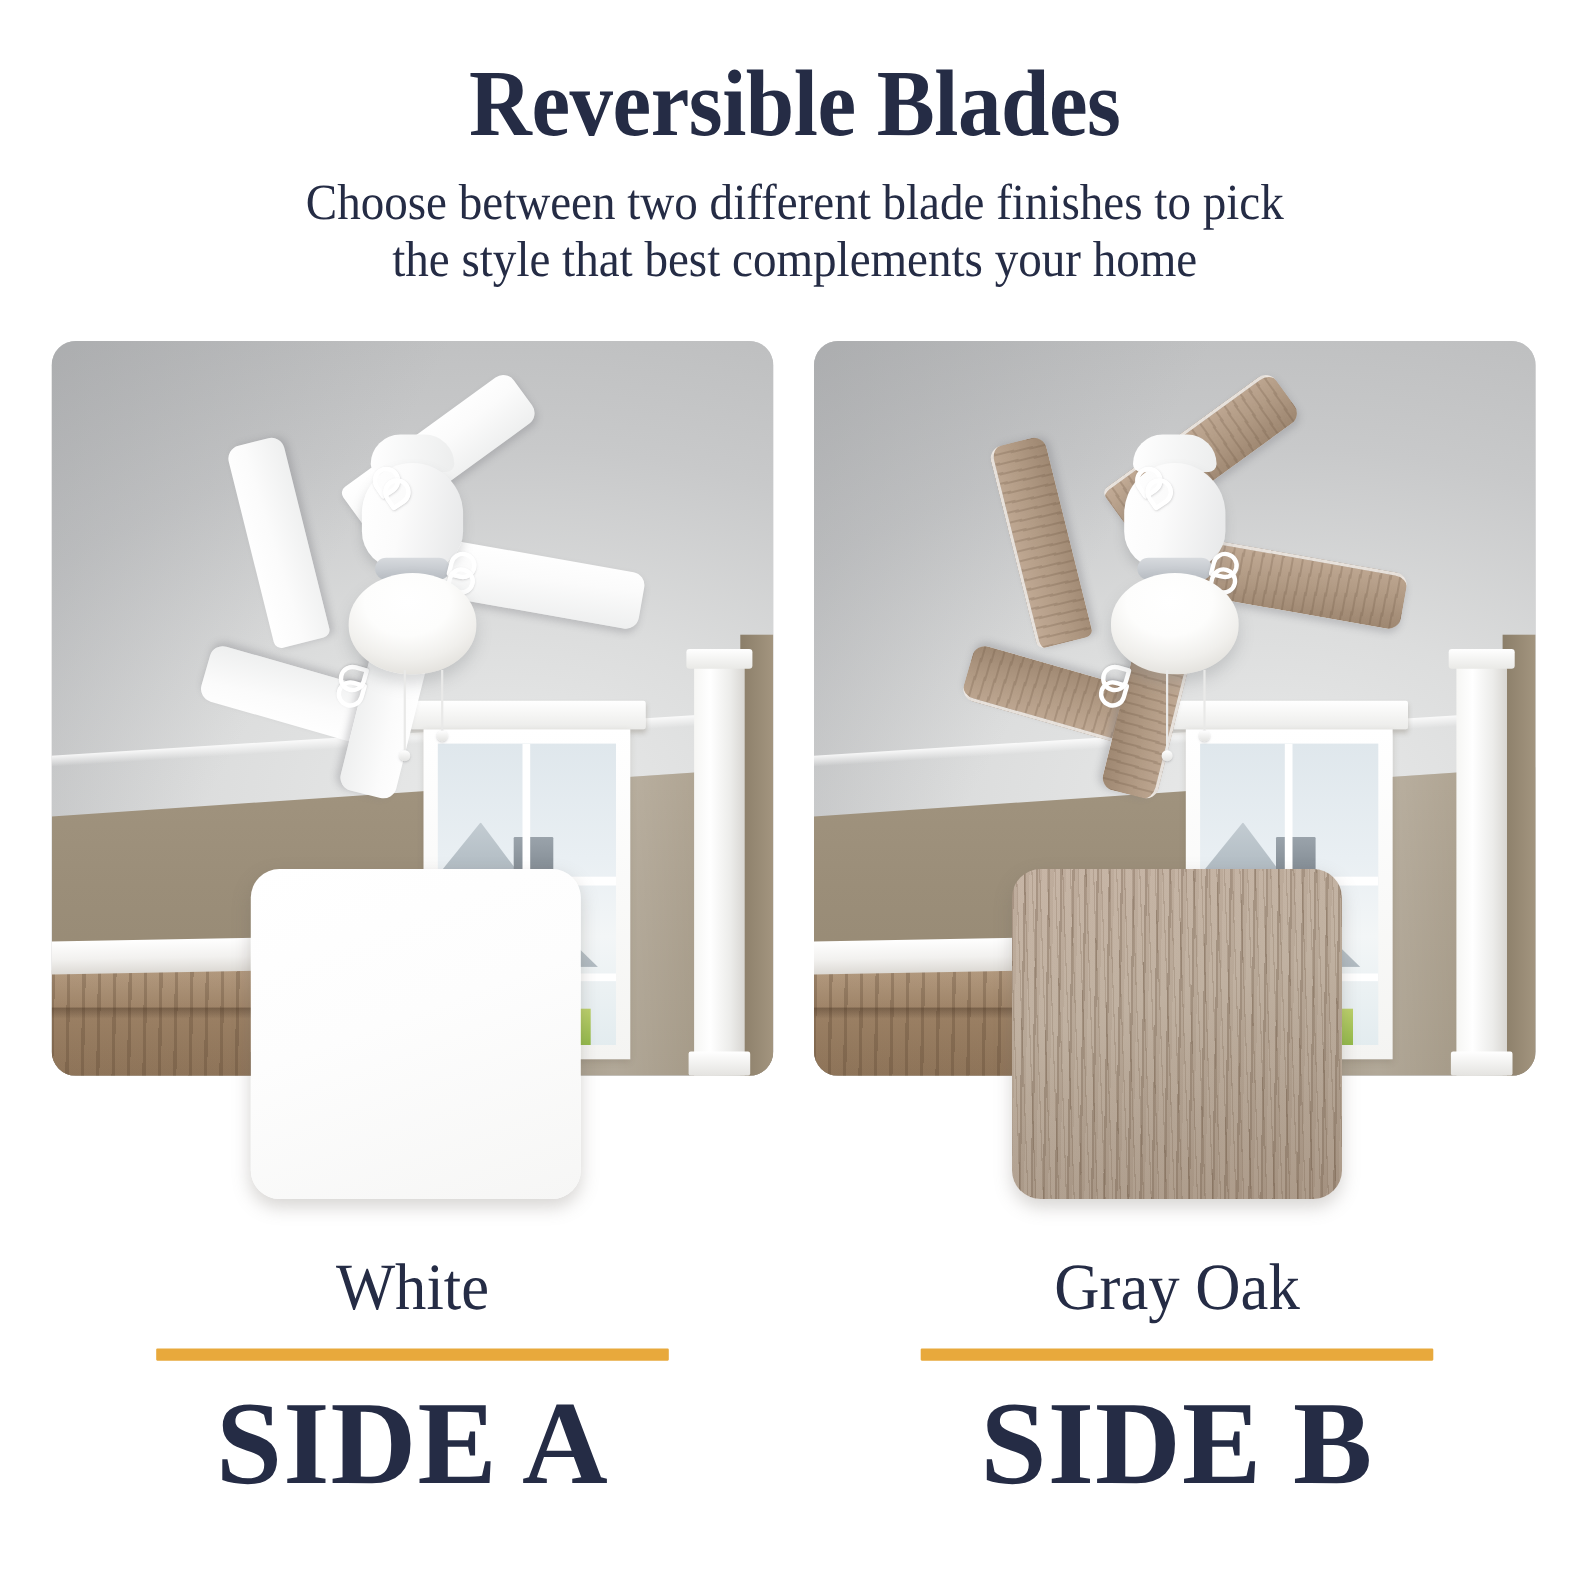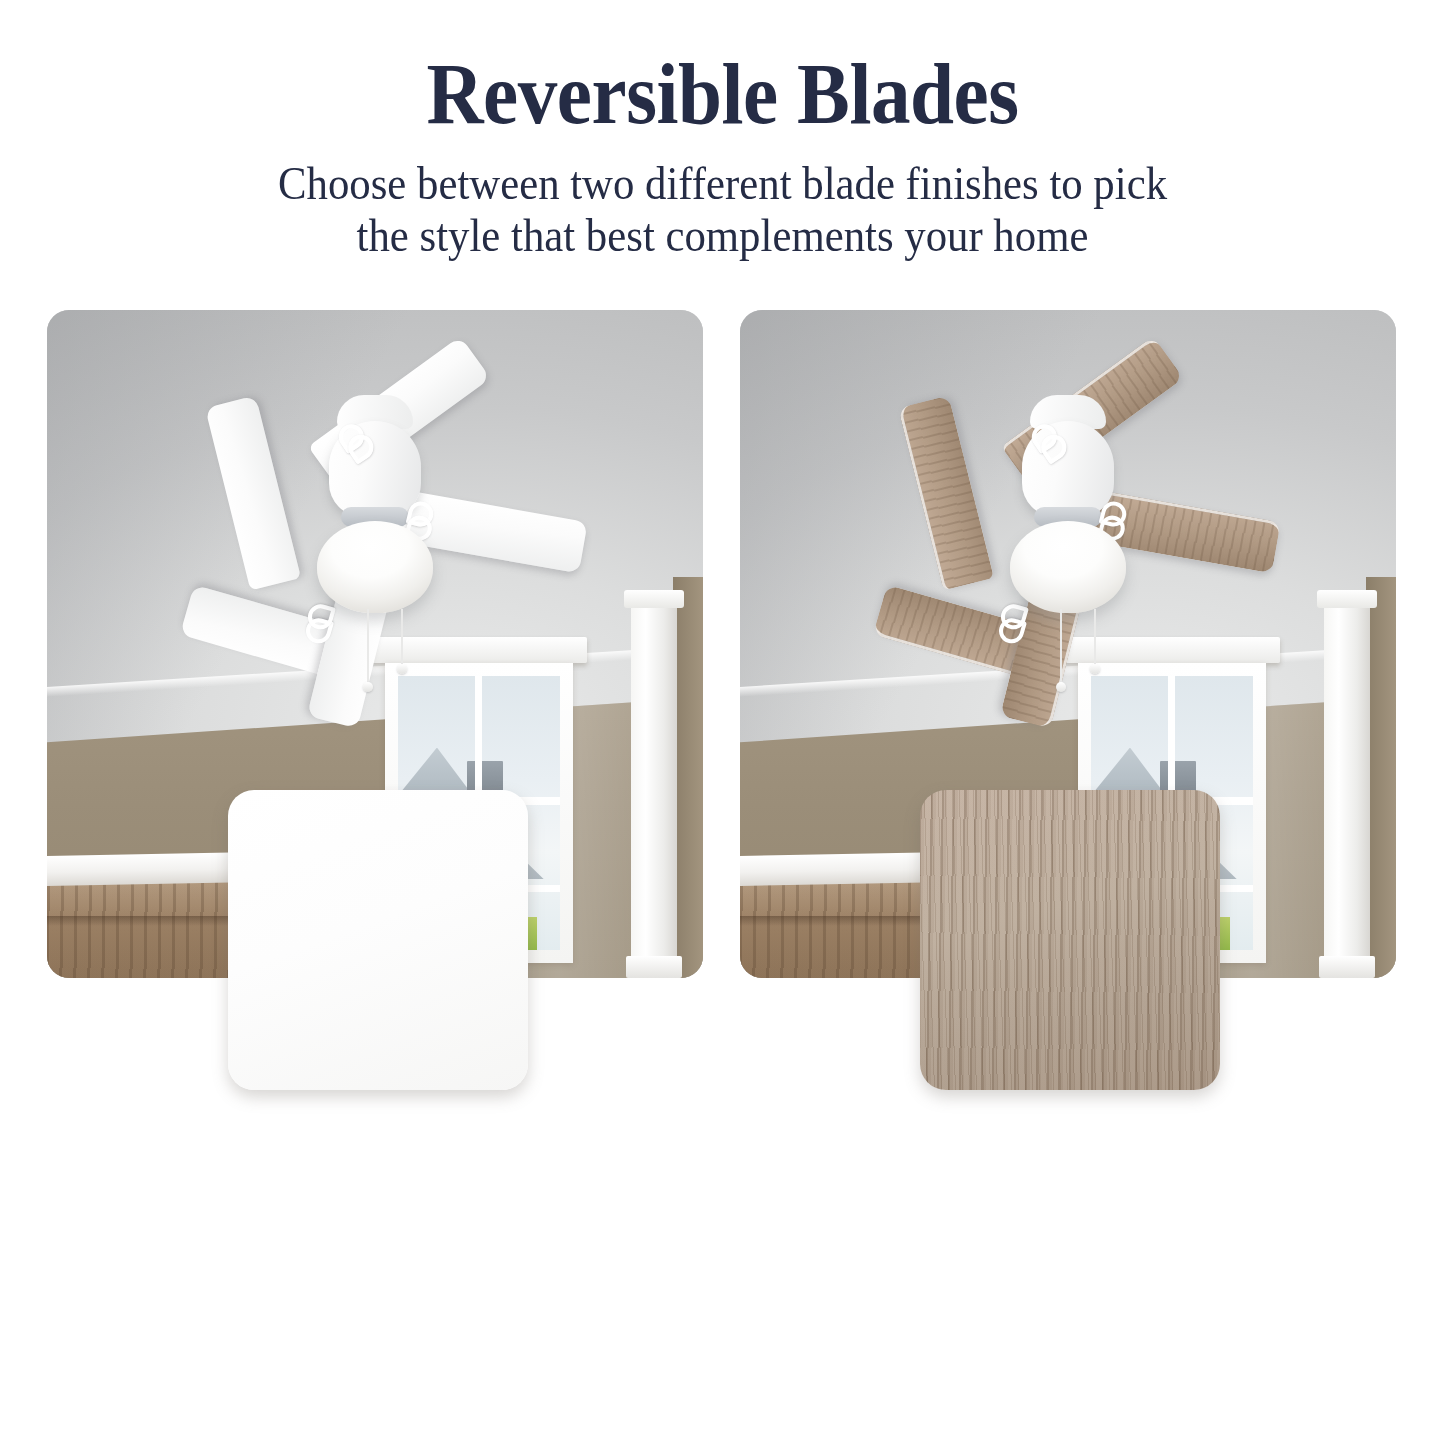--- a/index.html
+++ b/index.html
@@ -407,14 +407,24 @@
       </div>
     </div>
   </div>
 </div>
 
 <div class="swatch white"></div>
 <div class="swatch oak"></div>
 
 <div class="captions">
 
-
+  <div class="cap left">
+    <div class="finish-name">White</div>
+    <div class="rule"></div>
+    <div class="side-label">SIDE A</div>
+  </div>
+
+  <div class="cap right">
+    <div class="finish-name">Gray Oak</div>
+    <div class="rule"></div>
+    <div class="side-label">SIDE B</div>
+  </div>
 </div>
 
 </body></html>

